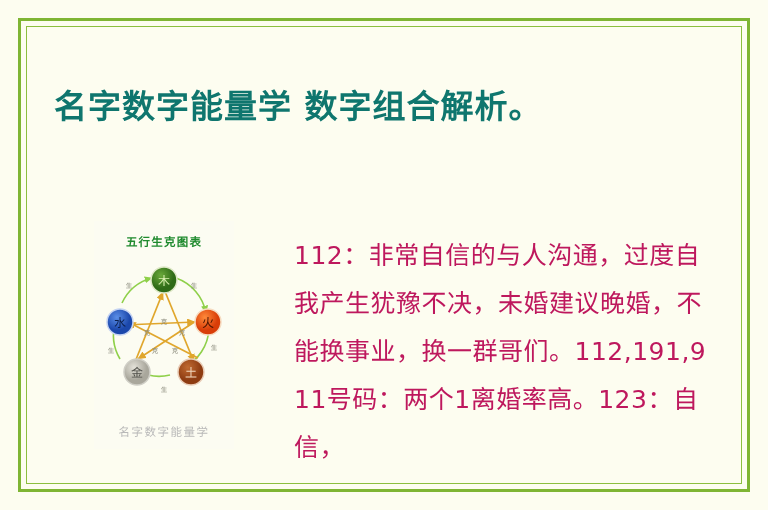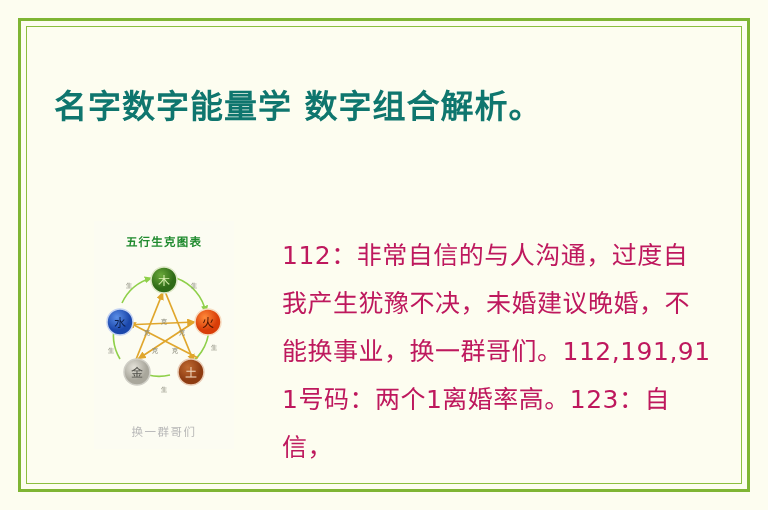--- a/index.html
+++ b/index.html
@@ -58,21 +58,21 @@
   }
 
   
   #content {
     position: absolute;
     left: 54px;
     top: 205px;
     right: 54px;
     display: flex;
     align-items: flex-start;
-    gap: 8px;
+    gap: 20px;
   }
 
   
   #thumb {
     position: relative;
     width: 140px;
     height: 228px;
     background: #fcfcf2;
     flex: 0 0 auto;
     box-sizing: border-box;
@@ -211,19 +211,19 @@
           <text x="13" y="98">生</text>
           <text x="31" y="33">生</text>
           <text x="66" y="69">克</text>
           <text x="49" y="80">克</text>
           <text x="84" y="80">克</text>
           <text x="57" y="98">克</text>
           <text x="77" y="98">克</text>
         </g>
       </svg>
 
-      <figcaption id="thumb-caption">换一群哥们</figcaption>
+      <figcaption id="thumb-caption">名字数字能量学</figcaption>
     </figure>
 
     <p id="body-text">112：非常自信的与人沟通，过度自我产生犹豫不决，未婚建议晚婚，不能换事业，换一群哥们。112,191,911号码：两个1离婚率高。123：自信，</p>
 
   </div>
 </div>
 
 </body></html>

